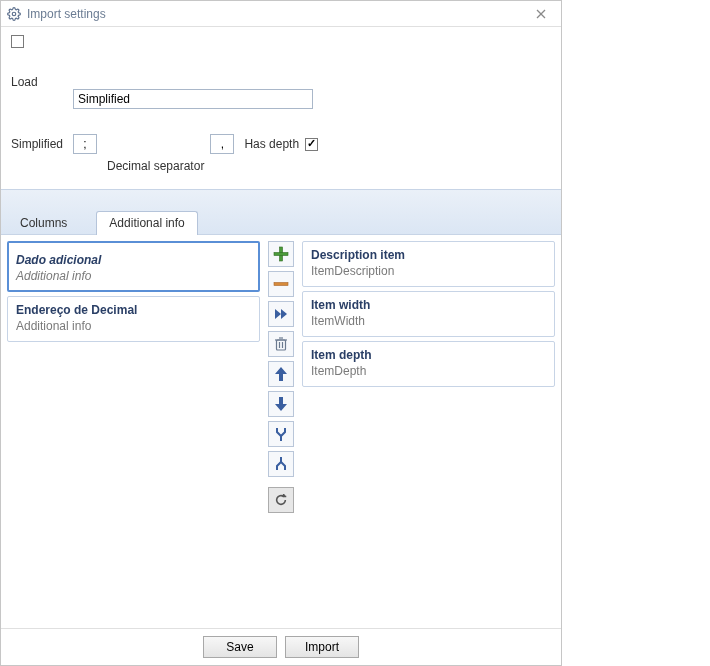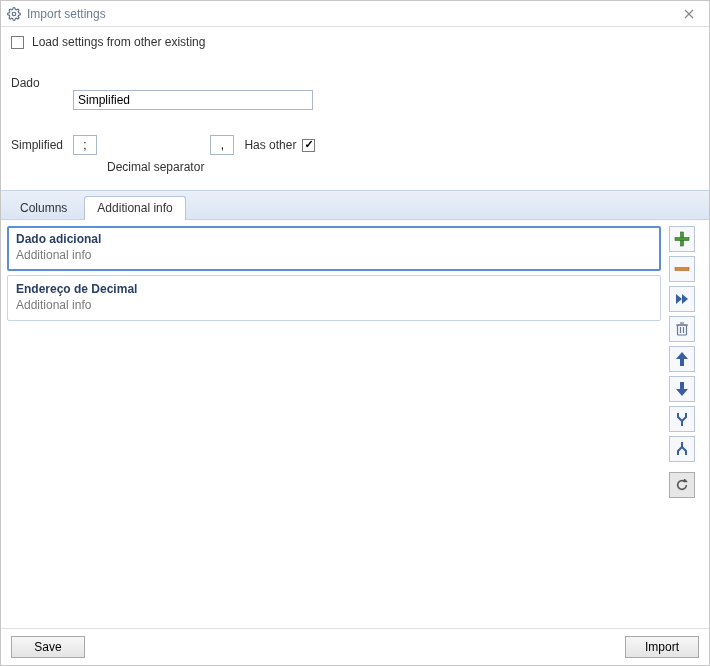--- a/index.html
+++ b/index.html
@@ -7,21 +7,21 @@
   body {
     font-family: "Segoe UI", Tahoma, Arial, sans-serif;
     font-size: 12px;
     color: #333;
     background: #fff;
     width: 710px;
     height: 666px;
     overflow: hidden;
   }
   .window {
-    width: 710px;
+    width: 562px;
     height: 666px;
     border: 1px solid #c6c6c6;
     display: flex;
     flex-direction: column;
     background: #fff;
   }
   
   .titlebar {
     height: 26px;
     display: flex;
@@ -80,23 +80,23 @@
     font: inherit;
     background:#fff;
   }
   .text-input.name { width: 240px; margin-top: 35px; }
   .text-input.small { width: 24px; text-align:center; }
   
   .tabstrip {
     background: linear-gradient(#eaf0f8, #dbe6f4);
     border-top: 1px solid #c7d4e6;
     border-bottom: 1px solid #c7d4e6;
-    padding: 4px 6px 0 6px;
-    display:flex;
-    gap:4px;
+    padding: 20px 6px 0 6px;
+    display:flex;
+    gap:16px;
   }
   .tab {
     padding: 4px 12px 5px 12px;
     font-size:12px;
     color:#333;
     border:1px solid transparent;
     border-bottom:none;
     cursor:pointer;
     position:relative;
     top:1px;
@@ -123,21 +123,22 @@
     gap:4px;
   }
   .card {
     border:1px solid #c7d4e6;
     border-radius:2px;
     padding:6px 8px 8px 8px;
     background:#fff;
   }
   .card.selected {
     border:2px solid #5a8fd6;
-    padding:4px 7px 7px 7px;
+    padding:10px 7px 7px 7px;
+    font-style:italic;
   }
   .card .card-title {
     color:#2a3f66;
     font-weight:bold;
     font-size:12px;
     margin-bottom:2px;
   }
   .card .card-sub {
     color:#7a7a7a;
     font-size:12px;
@@ -163,21 +164,21 @@
   .tool-btn.refresh {
     background:#e7e7e7;
     border-color:#acacac;
     margin-top:6px;
   }
   
   .footer {
     height:36px;
     display:flex;
     align-items:center;
-    justify-content:space-between;
+    justify-content:center;
     padding: 0 10px;
     gap:8px;
     background:#fff;
   }
   .btn {
     min-width:74px;
     height:22px;
     border:1px solid #a8a8a8;
     background: linear-gradient(#f7f7f7,#e4e4e4);
     font: inherit;
@@ -201,32 +202,31 @@
       <svg width="10" height="10" viewBox="0 0 10 10" stroke="#8a8a8a" stroke-width="1.2">
         <line x1="1" y1="1" x2="9" y2="9"></line>
           <line x1="9" y1="1" x2="1" y2="9"></line>
       </svg>
     </span>
   </div>
 
   <div class="form-area">
     <div class="form-row">
       <span class="checkbox"></span>
-      <span>Load settings from other existing</span>
     </div>
     <div class="form-row">
-      <span class="form-label">Dado</span>
+      <span class="form-label">Load</span>
       <input class="text-input name" type="text" value="Simplified" style="">
     </div>
     <div class="form-row">
       <span class="form-label">Simplified</span>
       <input class="text-input small" type="text" value=";" style="">
       <span style="margin-left:4px;margin-top:44px;">Decimal separator</span>
       <input class="text-input small" type="text" value="," style="">
-      <span style="margin-left:4px;">Has other</span>
+      <span style="margin-left:4px;">Has depth</span>
       <span class="checkbox checked"></span>
     </div>
   </div>
 
   <div class="tabstrip">
     <div class="tab">
       <span>Columns</span>
     </div>
     <div class="tab active">
       <span>Additional info</span>
@@ -296,20 +296,34 @@
         </svg>
       </div>
       <div class="tool-btn refresh">
         <svg width="14" height="14" viewBox="0 0 16 16" fill="none" stroke="#555" stroke-width="1.8">
           <path d="M13 8a5 5 0 1 1-2-4"></path>
           <polyline points="11,1 11,4 14,4" fill="#555"></polyline>
         </svg>
       </div>
     </div>
 
+    <div class="list-pane">
+      <div class="card">
+        <div class="card-title">Description item</div>
+        <div class="card-sub">ItemDescription</div>
+      </div>
+      <div class="card">
+        <div class="card-title">Item width</div>
+        <div class="card-sub">ItemWidth</div>
+      </div>
+      <div class="card">
+        <div class="card-title">Item depth</div>
+        <div class="card-sub">ItemDepth</div>
+      </div>
+    </div>
 
   </div>
 
   <div class="footer">
     <button class="btn">Save</button>
     <button class="btn">Import</button>
   </div>
 
 </div>
 

